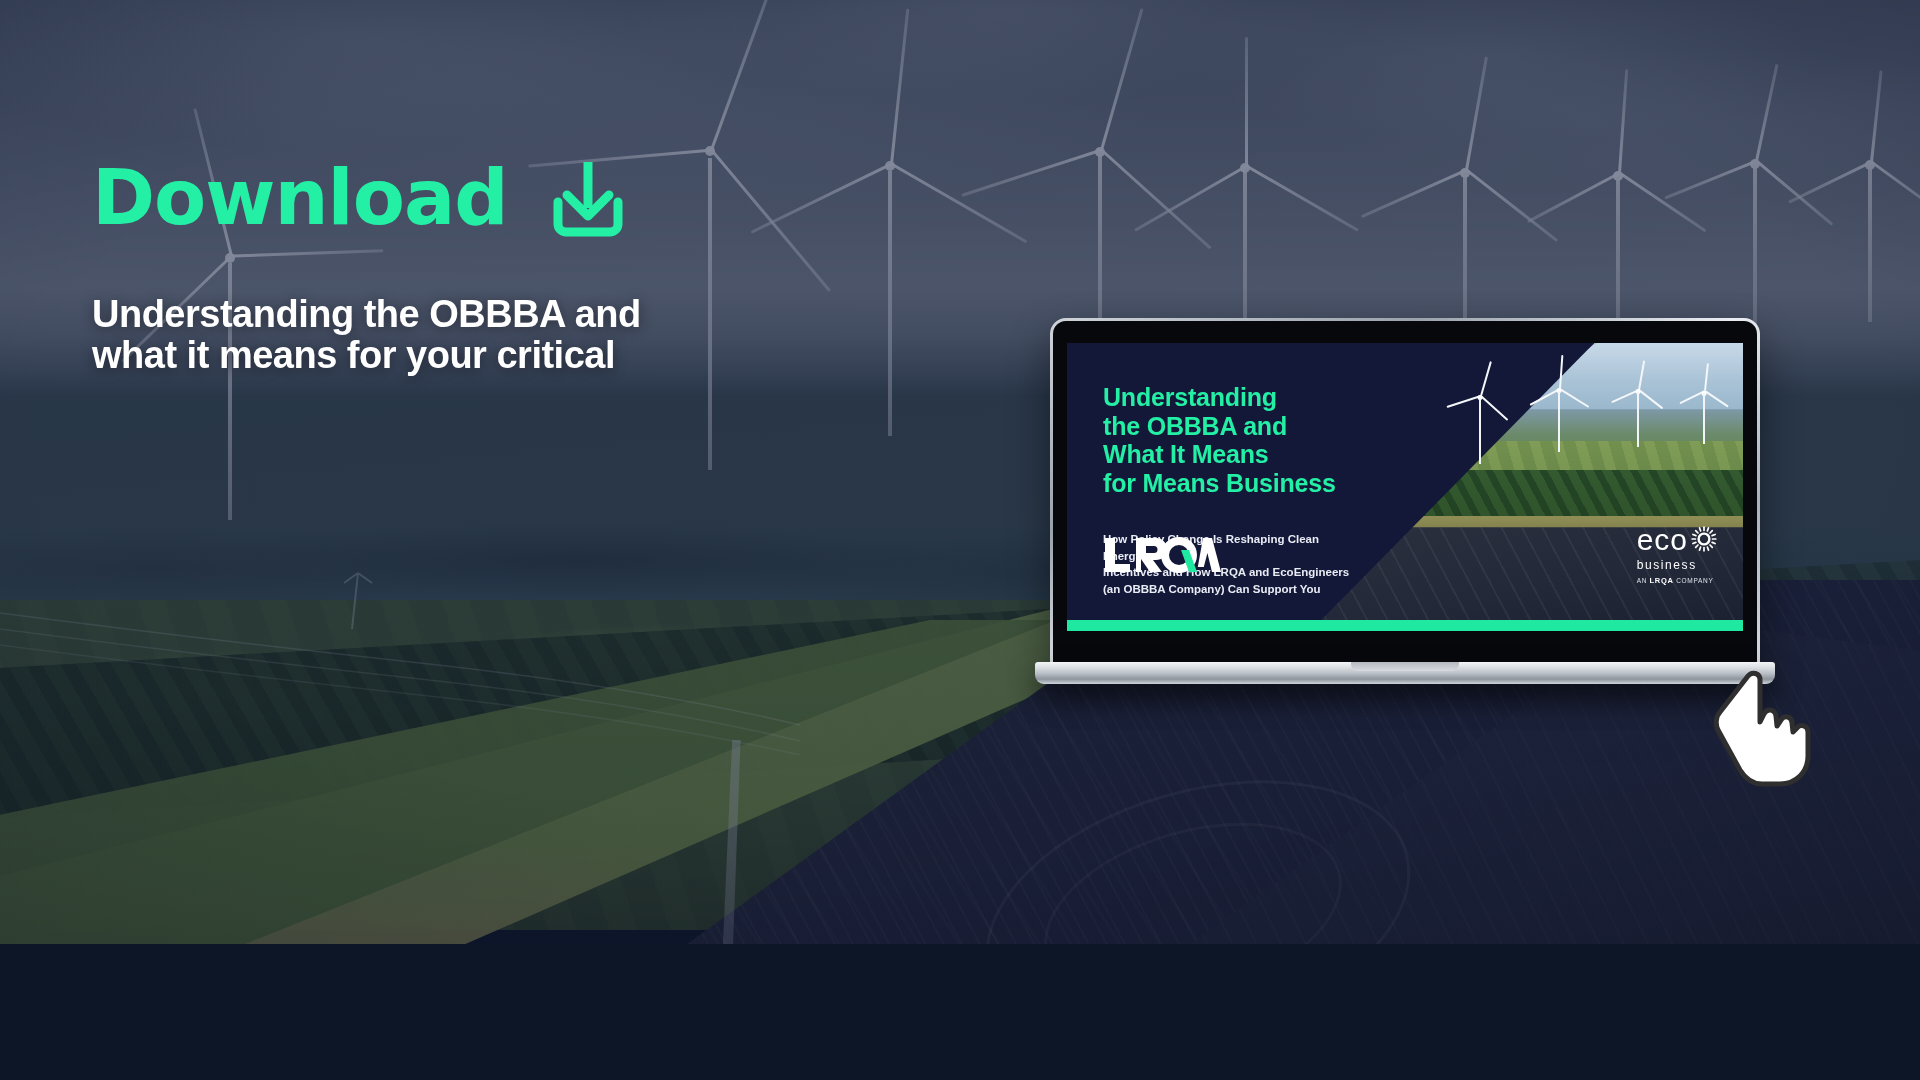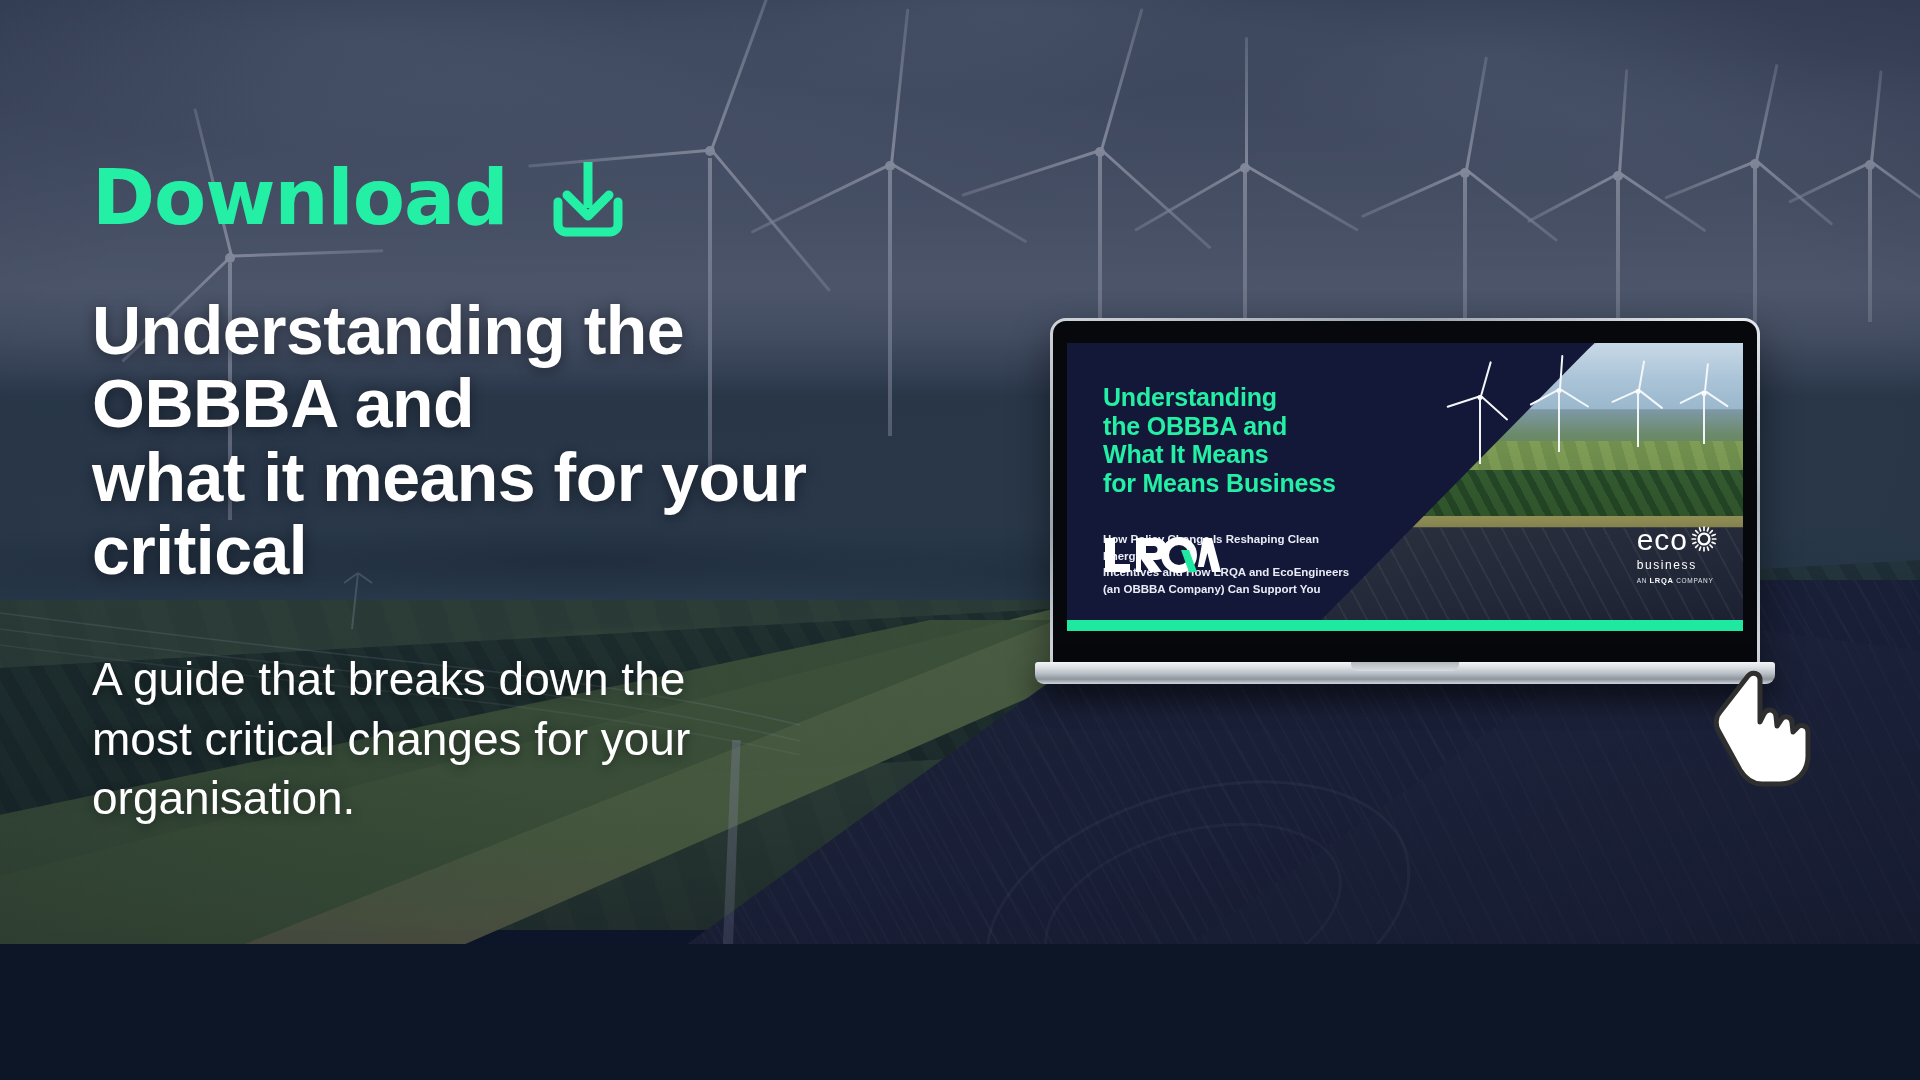--- a/index.html
+++ b/index.html
@@ -136,21 +136,21 @@
     letter-spacing:-1px;
     line-height:1;
     color:#23efa5;
     white-space:nowrap;
   }
   .dl-icon{width:76px;height:84px;flex:0 0 auto;}
   .headline{
     margin-top:48px;
     font-family:"Liberation Sans Narrow","Liberation Sans", sans-serif;
     font-weight:700;
-    font-size:68px;
+    font-size:38px;
     line-height:1.08;
     letter-spacing:-.5px;
     color:#ffffff;
     text-shadow:0 2px 14px rgba(0,0,0,.45);
     max-width:840px;
   }
   .sub{
     margin-top:62px;
     font-family:"Liberation Sans Narrow","Liberation Sans", sans-serif;
     font-weight:400;
@@ -375,21 +375,20 @@
         <path d="M17 39 L38 60 L59 39" stroke="#23efa5" stroke-width="9" stroke-linecap="round" stroke-linejoin="round" fill="none"></path>
         <path d="M8 46 L8 68 A8 8 0 0 0 16 76 L60 76 A8 8 0 0 0 68 68 L68 46" stroke="#23efa5" stroke-width="9" fill="none" stroke-linecap="round"></path>
       </svg>
     </div>
 
     <div class="headline">
       <div>Understanding the OBBBA and</div>
       <div>what it means for your critical</div>
     </div>
 
-    <div class="sub">A guide that breaks down the most critical changes for your organisation.</div>
   </div>
 
   <div class="laptop">
     <div class="lid">
       <div class="bezel">
         <div class="screen">
 
           <div class="scr-photo"></div>
           <div class="scr-photo-sky"></div>
           <div class="scr-photo-hills"></div>

